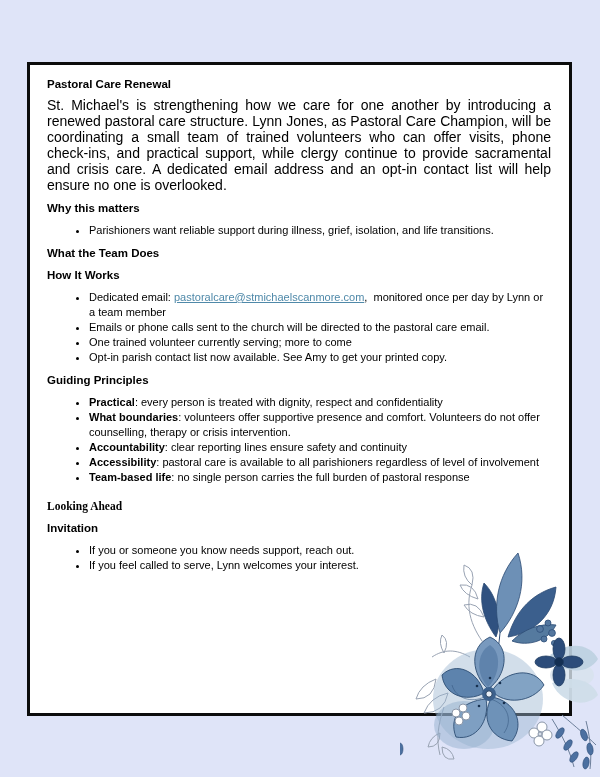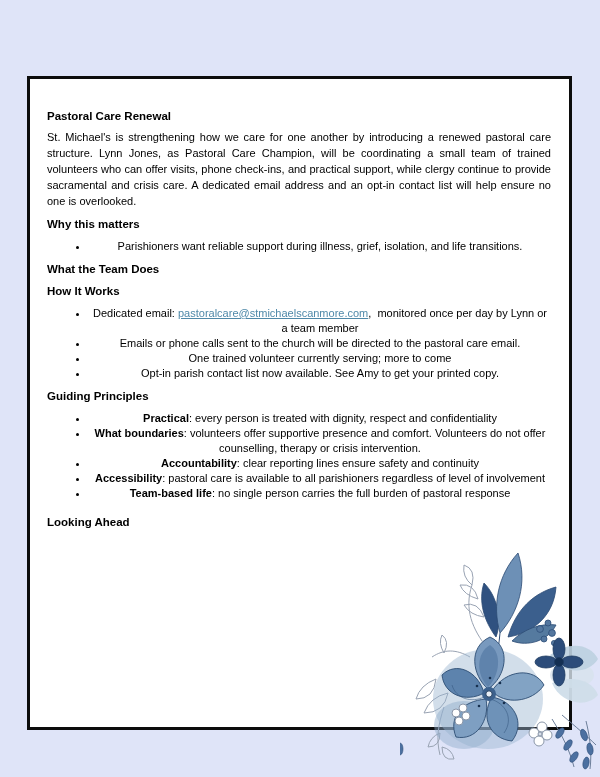--- a/index.html
+++ b/index.html
@@ -6,55 +6,55 @@
   body{
     width:600px;height:777px;
     background:#dfe4f8;
     position:relative;
     font-family:"Liberation Sans","DejaVu Sans",sans-serif;
     color:#000;
     overflow:hidden;
   }
   .card{
     position:absolute;
-    left:27px;top:76px;
+    left:27px;top:62px;
     width:545px;height:654px;
     box-sizing:border-box;
     background:#ffffff;
     border:3px solid #0c0c0c;
-    padding:30px 18px 0 17px;
+    padding:12px 18px 0 17px;
     overflow:hidden;
     z-index:1;
   }
   .doc-title{
     font-size:11.5px;line-height:14px;font-weight:bold;
     margin:0 0 6px 0;
   }
   .doc-intro{
-    font-size:11px;line-height:16px;
+    font-size:14px;line-height:16px;
     text-align:justify;
     margin:0 0 7px 0;
   }
   .doc-section h2{
     font-size:11.5px;line-height:14px;font-weight:bold;
     margin:8px 0 8px 0;
   }
   .doc-section ul{
     margin:0;padding:0 0 0 42px;
     list-style:disc;
   }
   .doc-section li{
     font-size:11px;line-height:15px;
-    margin:0;padding:0;text-align:center;
+    margin:0;padding:0;
   }
   .doc-section li a{
     color:#4f89a9;
     text-decoration:underline;
   }
-  .sec-looking-ahead{margin-top:14px;}
+  .sec-looking-ahead{margin-top:14px;font-family:Liberation Serif, serif;}
   .sec-invitation ul{margin-top:6px;}
   .flower{
     position:absolute;
     left:400px;top:537px;
     width:200px;height:240px;
     z-index:2;
     pointer-events:none;
   }
 </style>
 </head>
@@ -87,20 +87,27 @@
         <ul>
           <li><strong>Practical</strong>: every person is treated with dignity, respect and confidentiality</li>
           <li><strong>What boundaries</strong>: volunteers offer supportive presence and comfort. Volunteers do not offer counselling, therapy or crisis intervention.</li>
           <li><strong>Accountability</strong>: clear reporting lines ensure safety and continuity</li>
           <li><strong>Accessibility</strong>: pastoral care is available to all parishioners regardless of level of involvement</li>
           <li><strong>Team-based life</strong>: no single person carries the full burden of pastoral response</li>
         </ul>
       </section>
       <section class="doc-section sec-looking-ahead">
         <h2>Looking Ahead</h2>
+      </section>
+      <section class="doc-section sec-invitation">
+        <h2>Invitation</h2>
+        <ul>
+          <li>If you or someone you know needs support, reach out.</li>
+          <li>If you feel called to serve, Lynn welcomes your interest.</li>
+        </ul>
       </section>
     </div>
 </div>
 
 <svg class="flower" viewBox="0 0 200 240" aria-hidden="true">
 
   <g fill="none" stroke="#99a3b3" stroke-width="1">
     <path d="M88,112 C72,92 64,72 72,48"></path>
     <path d="M72,48 q-10,-8 -8,-20 q12,4 8,20"></path>
     <path d="M78,62 q-14,-4 -18,-14 q14,-2 18,14"></path>

